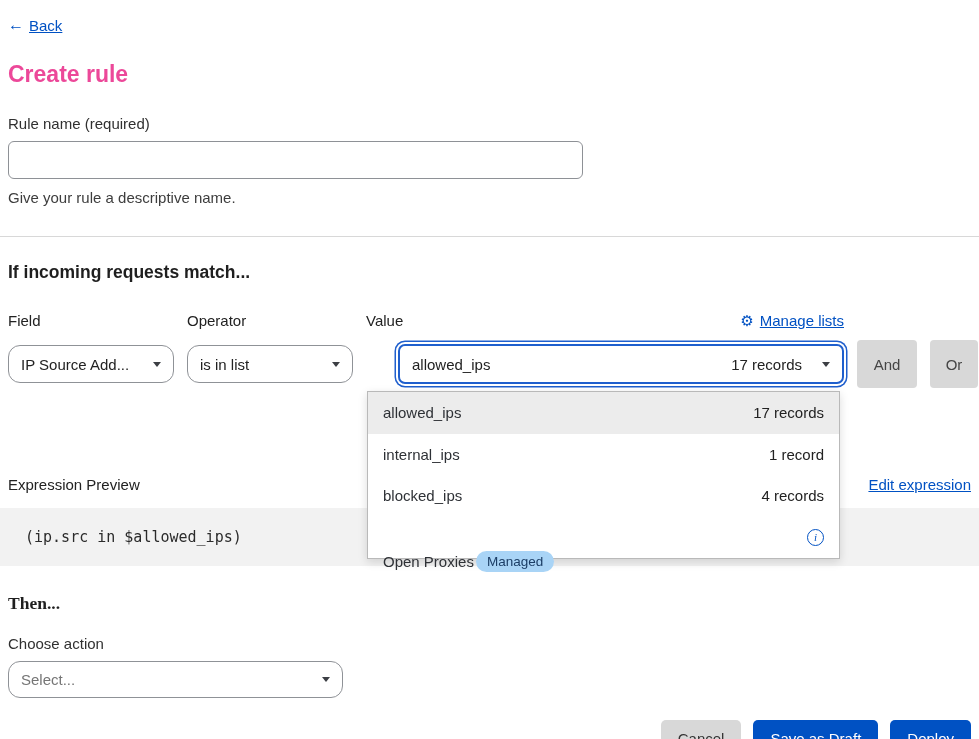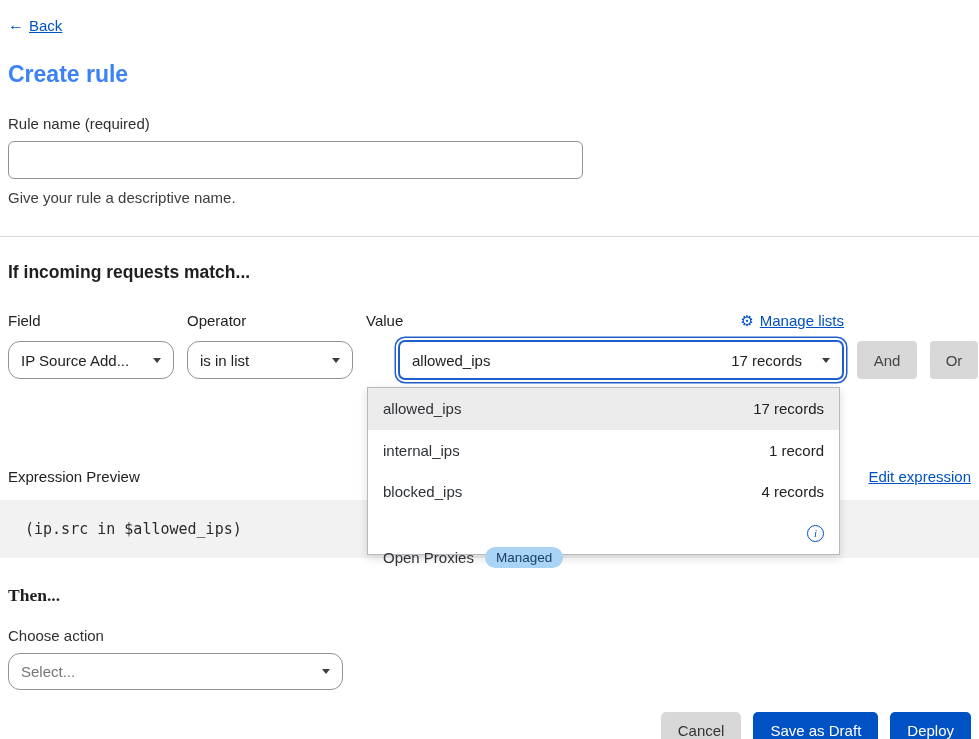--- a/index.html
+++ b/index.html
@@ -12,21 +12,21 @@
   }
   .page { padding: 16px 8px 0 8px; width: 979px; height: 739px; position: relative; }
 
   
   .back-link { display: inline-flex; align-items: center; gap: 5px; color: #0051c3; cursor: pointer; }
   .back-arrow { font-size: 16px; text-decoration: none; }
   .back-text { text-decoration: underline; }
 
   
   .title-row { margin-top: 27px; display: flex; align-items: center; gap: 20px; }
-  .page-title { font-size: 23px; font-weight: 700; color: #3b82f6; }
+  .page-title { font-size: 23px; font-weight: 700; color: #ec4899; }
   .about-badge {
     display: inline-flex; align-items: center; gap: 8px;
     background: #eae9fa; color: #0051c3;
     padding: 7px 13px; border-radius: 4px; font-size: 15px; cursor: pointer;
   }
   .book-icon { display: inline-flex; }
 
   
   .rule-name-group { margin-top: 27px; }
   .field-label { display: block; color: #303030; margin-bottom: 9px; }
@@ -64,38 +64,38 @@
     border-top: 5.5px solid #3c3f44;
   }
   .value-select-wrap { position: relative; padding-left: 32px; }
   .value-select {
     height: 40px; border: 2px solid #1f5fcd; border-radius: 7px;
     box-shadow: 0 0 0 2px #fff, 0 0 0 3.5px #1f5fcd;
   }
   .value-select .records { margin-left: auto; margin-right: 12px; color: #222; }
 
   .pill-button {
-    height: 38px; border: none; border-radius: 4px; background: #d8d8d8;
+    height: 48px; border: none; border-radius: 4px; background: #d8d8d8;
     color: #454545; font-size: 15px; font-family: "Liberation Sans", sans-serif; cursor: pointer;
     width: 100%;
   }
 
   
   .dropdown-menu {
     position: absolute; top: calc(100% + 7px); left: 1px; width: 473px;
     background: #fff; border: 1px solid #b9b9b9; z-index: 30;
     box-shadow: 0 3px 9px rgba(0,0,0,.14);
   }
   .menu-item {
     height: 41.5px; display: flex; align-items: center; justify-content: space-between;
     padding: 0 15px; cursor: pointer; color: #2e3136;
   }
   .menu-item.selected { background: #ececec; }
   .menu-item .records { color: #222; }
-  .item-left { display: flex; align-items: center; gap: 11px; margin-top: 48px; }
+  .item-left { display: flex; align-items: center; gap: 2px; margin-top: 48px; }
   .managed-chip {
     background: #a9d4f6; color: #1c3e66; padding: 3px 11px;
     border-radius: 11px; font-size: 13.5px;
   }
   .info-icon {
     width: 17px; height: 17px; border: 1.5px solid #0051c3; border-radius: 50%;
     color: #0051c3; display: flex; align-items: center; justify-content: center;
     font-size: 11px; font-style: italic; font-family: "Liberation Serif", serif;
     cursor: pointer;
   }

